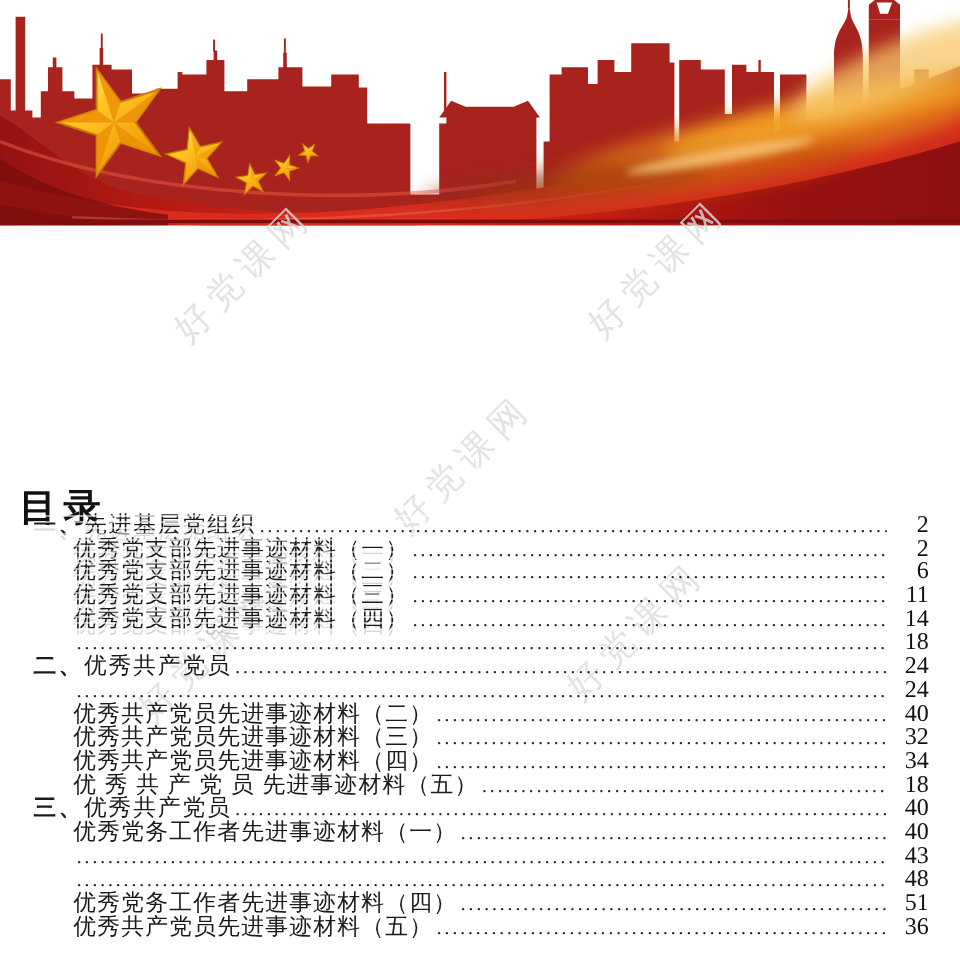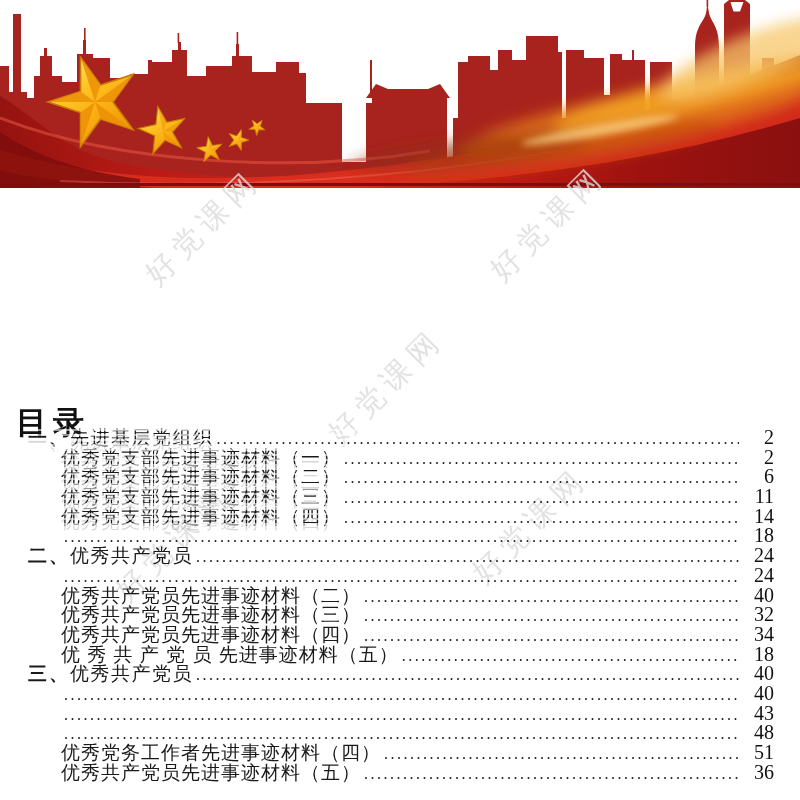--- a/index.html
+++ b/index.html
@@ -212,20 +212,21 @@
         <span class="dots">................................................................................................................................................................</span>
         <span class="pnum">18</span>
       </div>
       <div class="row heading">
         <span class="numlab">三、</span>
         <span class="label">优秀共产党员</span>
         <span class="dots">................................................................................................................................................................</span>
         <span class="pnum">40</span>
       </div>
       <div class="row item">
+        <span class="label">优秀党务工作者先进事迹材料（一）</span>
         <span class="dots">................................................................................................................................................................</span>
         <span class="pnum">40</span>
       </div>
       <div class="row item">
         <span class="dots">................................................................................................................................................................</span>
         <span class="pnum">43</span>
       </div>
       <div class="row item">
         <span class="dots">................................................................................................................................................................</span>
         <span class="pnum">48</span>

